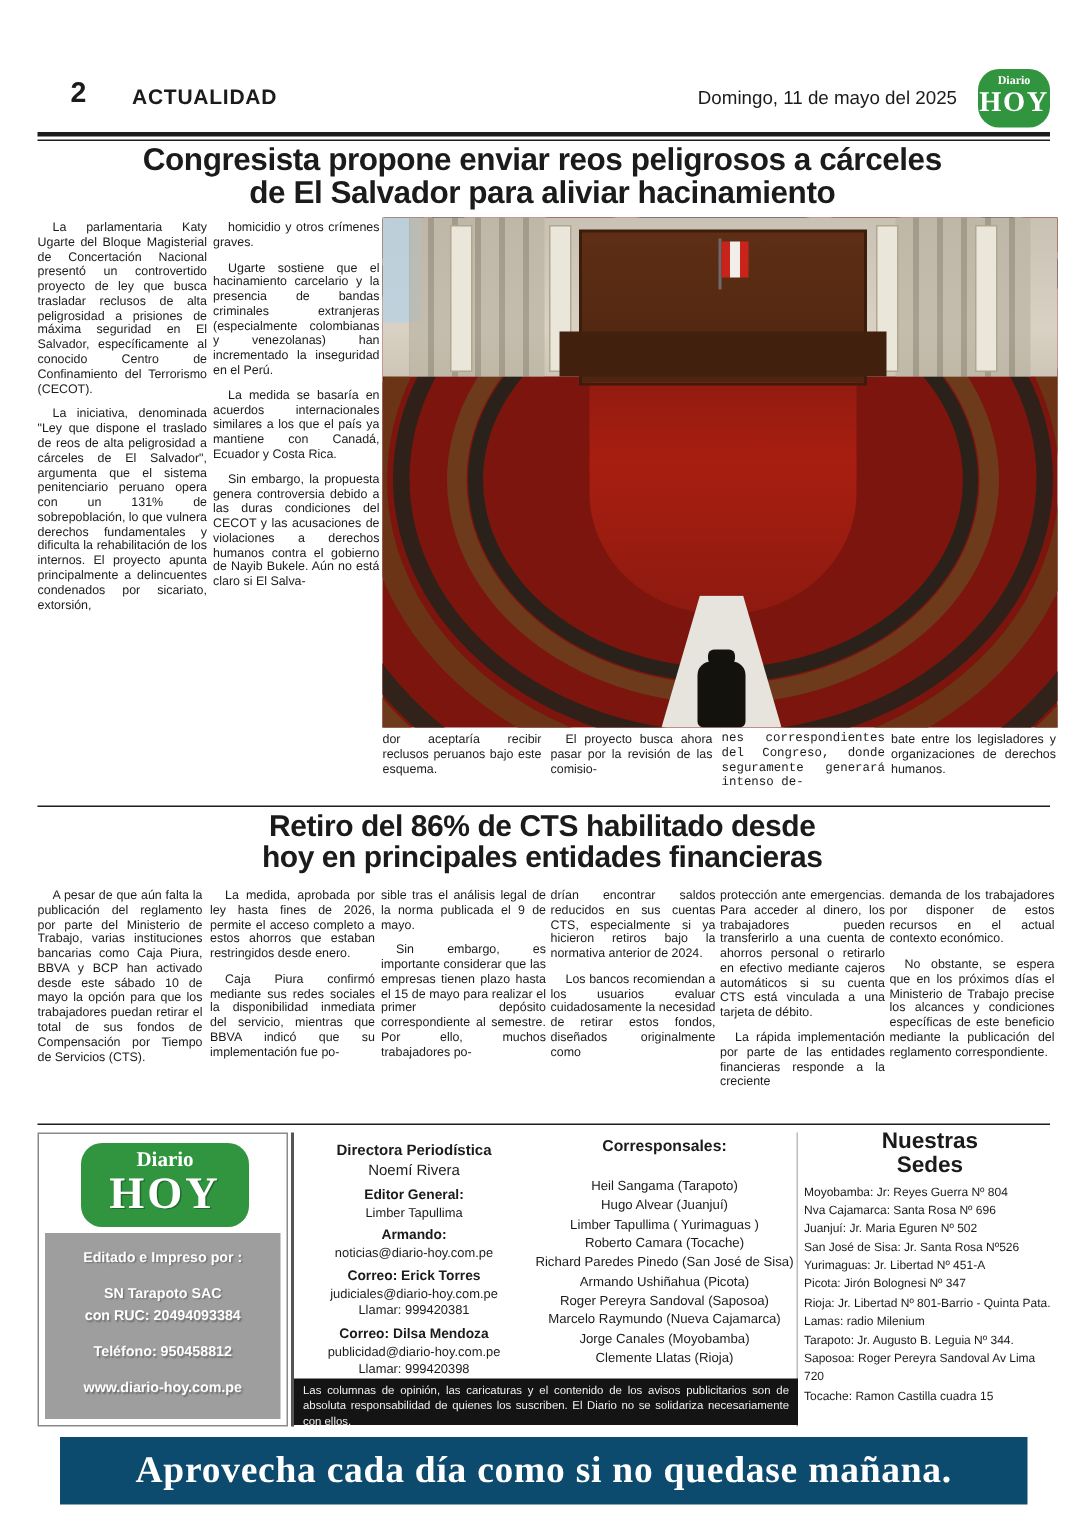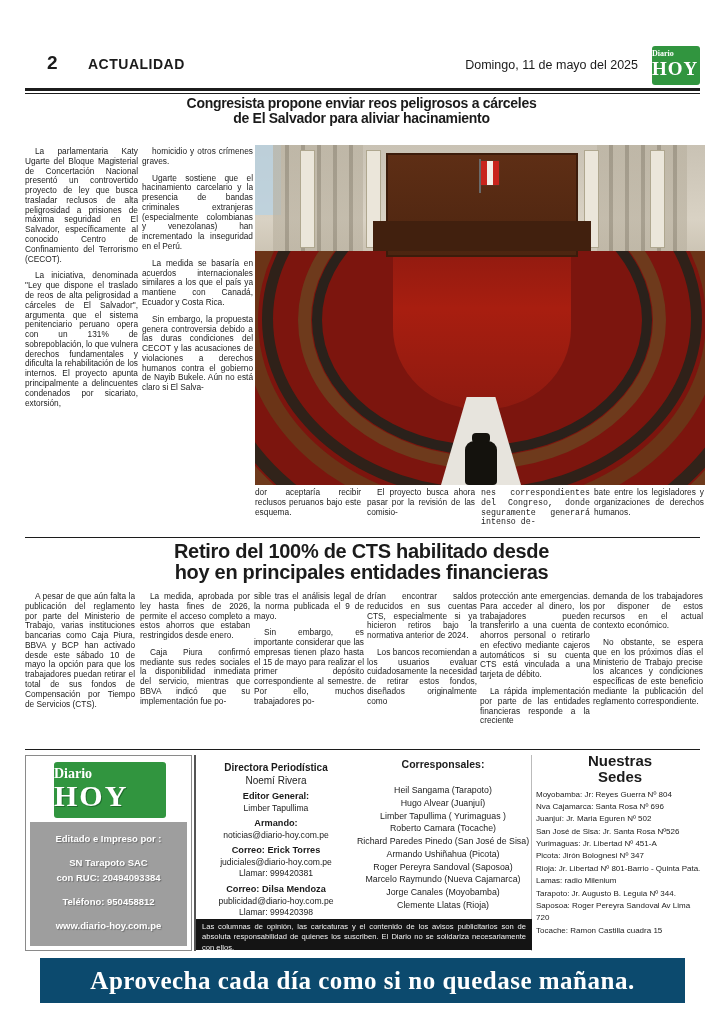--- a/index.html
+++ b/index.html
@@ -7,32 +7,32 @@
   .page {
     position:relative; width:723px; height:1024px; margin:0 auto;
     background:#ffffff; overflow:hidden;
     font-family:"Liberation Sans", sans-serif; color:#1b1b1b;
   }
   
   .hdr-pagenum { position:absolute; left:47px; top:52px; font-size:19px; font-weight:bold; }
   .hdr-section { position:absolute; left:88px; top:56px; font-size:14px; font-weight:bold; letter-spacing:.5px; }
   .hdr-date { position:absolute; right:85px; top:58px; font-size:12.5px; }
   .logo-box {
-    position:absolute; background:#31953f; border-radius:3px; color:#fff; text-align:left;
+    position:absolute; background:#31953f; border-radius:14px; color:#fff; text-align:center;
     font-family:"Liberation Serif", serif; font-weight:bold; line-height:1;
   }
   .logo-hdr { right:23px; top:46px; width:48px; height:39px; padding-top:4px; }
   .logo-hdr .logo-top { font-size:8px; display:block; }
   .logo-hdr .logo-main { font-size:19px; display:block; margin-top:1px; letter-spacing:1px; }
   .rule-thick { position:absolute; left:25px; right:23px; top:88px; height:3px; background:#1c1c1c; }
   .rule-thin  { position:absolute; left:25px; right:23px; top:93px; height:1px; background:#1c1c1c; }
 
   
   .headline { position:absolute; left:60px; right:60px; text-align:center; font-weight:bold; line-height:1.07; letter-spacing:-.3px; }
-  .headline1 { top:96px; font-size:14px; }
+  .headline1 { top:96px; font-size:21px; }
   .headline2 { top:541px; font-size:20px; }
 
   
   .col { position:absolute; font-size:8.3px; line-height:1.18; text-align:justify; overflow:hidden; }
   .col p { text-indent:10px; margin-bottom:7px; }
   .a1c1 { left:25px;  top:147px; width:113px; height:388px; }
   .a1c2 { left:142px; top:147px; width:111px; height:388px; }
   .bp1 { left:255px; top:488px; width:106px; height:48px; }
   .bp2 { left:367px; top:488px; width:108px; height:48px; }
   .bp3 { left:481px; top:488px; width:109px; height:48px;font-family:Liberation Mono, monospace; }
@@ -160,21 +160,21 @@
   <div class="col bp3">
     <p style="text-indent:0">nes correspondientes del Congreso, donde seguramente generará intenso de-</p>
   </div>
   <div class="col bp4">
     <p style="text-indent:0">bate entre los legisladores y organizaciones de derechos humanos.</p>
   </div>
 
   <div class="rule-mid"></div>
 
   <div class="headline headline2">
-    <div>Retiro del 100% de CTS habilitado desde</div>
+    <div>Retiro del 86% de CTS habilitado desde</div>
     <div>hoy en principales entidades financieras</div>
   </div>
 
   <div class="col a2c a2c1">
     <p>A pesar de que aún falta la publicación del reglamento por parte del Ministerio de Trabajo, varias instituciones bancarias como Caja Piura, BBVA y BCP han activado desde este sábado 10 de mayo la opción para que los trabajadores puedan retirar el total de sus fondos de Compensación por Tiempo de Servicios (CTS).</p>
   </div>
   <div class="col a2c a2c2">
     <p>La medida, aprobada por ley hasta fines de 2026, permite el acceso completo a estos ahorros que estaban restringidos desde enero.</p>
     <p>Caja Piura confirmó mediante sus redes sociales la disponibilidad inmediata del servicio, mientras que BBVA indicó que su implementación fue po-</p>
   </div>

